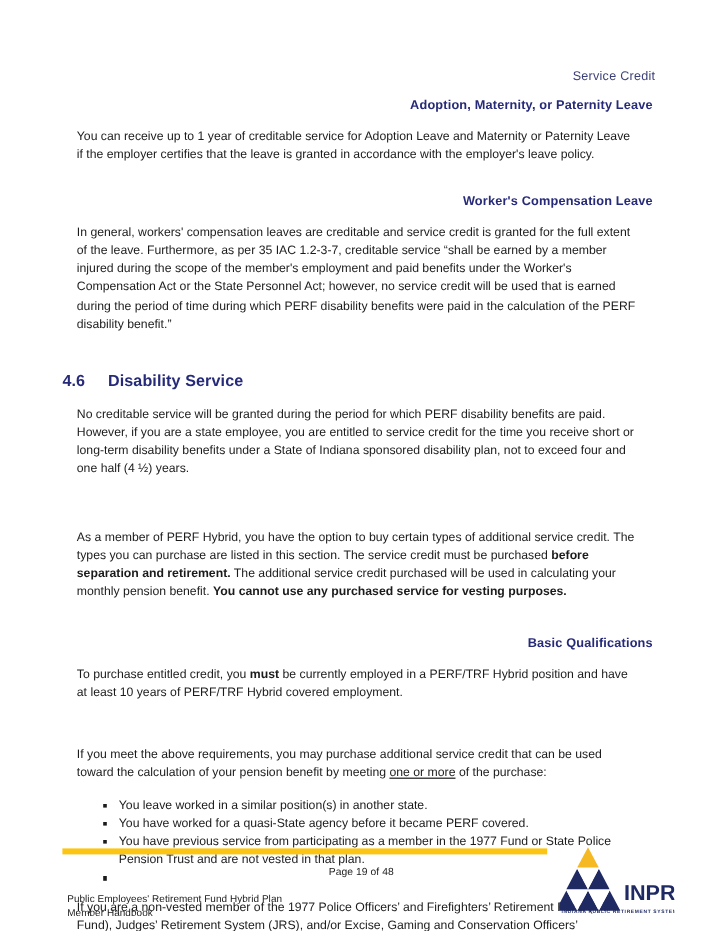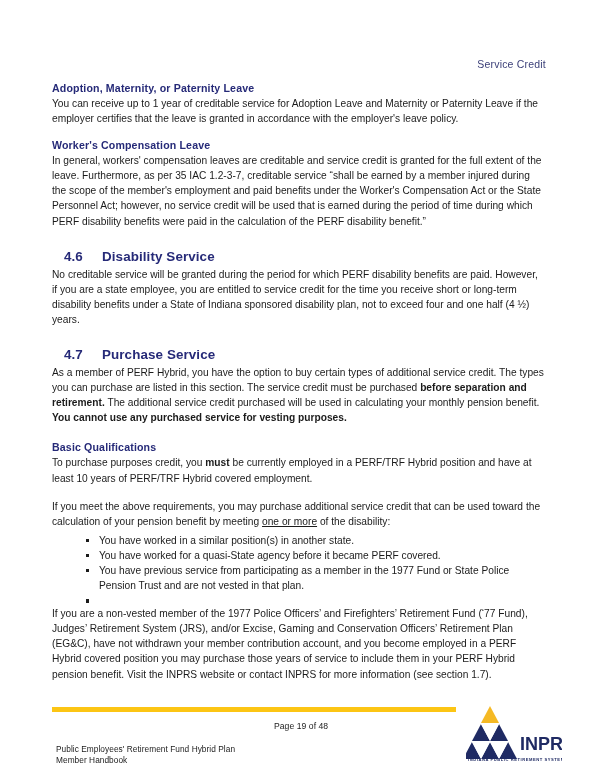--- a/index.html
+++ b/index.html
@@ -39,38 +39,38 @@
     width: 492px;
   }
 
   h3.sub-head {
     margin: 0 0 1px 0;
     font-size: 10.6px;
     font-weight: bold;
     color: #262a78;
     letter-spacing: .15px;
     line-height: 13px;
+    text-align: right;
   }
 
   h2.section-head {
     margin: 0 0 2px 0;
     font-size: 13.4px;
     font-weight: bold;
     color: #262a78;
     line-height: 17px;
     letter-spacing: .1px;
   }
   h2.section-head .num {
     display: inline-block;
     min-width: 38px;
-    margin-left: 12px;
   }
 
   p.body {
-    margin: 0;
+    margin: 12px;
     font-size: 10.2px;
     line-height: 15.1px;
     color: #1b1b1b;
     text-align: left;
     letter-spacing: .01px;
   }
   .gap-md { height: 13px; }
   .gap-lg { height: 16px; }
   .gap-xl { height: 19px; }
 
@@ -157,36 +157,33 @@
 
     <div class="gap-xl"></div>
 
     <h2 class="section-head">
       <span class="num">4.6</span><span>Disability Service</span>
     </h2>
     <p class="body">No creditable service will be granted during the period for which PERF disability benefits are paid. However, if you are a state employee, you are entitled to service credit for the time you receive short or long-term disability benefits under a State of Indiana sponsored disability plan, not to exceed four and one half (4 ½) years.</p>
 
     <div class="gap-xl"></div>
 
-    <h2 class="section-head">
-      <span class="num">4.7</span><span>Purchase Service</span>
-    </h2>
     <p class="body" id="purchase-paragraph"><span>As a member of PERF Hybrid, you have the option to buy certain types of additional service credit. The types you can purchase are listed in this section. The service credit must be purchased </span><b>before separation and retirement.</b><span> The additional service credit purchased will be used in calculating your monthly pension benefit. </span><b>You cannot use any purchased service for vesting purposes.</b></p>
 
     <div class="gap-lg"></div>
 
     <h3 class="sub-head">Basic Qualifications</h3>
-    <p class="body" id="basic-qual-intro"><span>To purchase purposes credit, you </span><b>must</b><span> be currently employed in a PERF/TRF Hybrid position and have at least 10 years of PERF/TRF Hybrid covered employment.</span></p>
+    <p class="body" id="basic-qual-intro"><span>To purchase entitled credit, you </span><b>must</b><span> be currently employed in a PERF/TRF Hybrid position and have at least 10 years of PERF/TRF Hybrid covered employment.</span></p>
 
     <div class="gap-md"></div>
 
-    <p class="body" id="basic-qual-leadin"><span>If you meet the above requirements, you may purchase additional service credit that can be used toward the calculation of your pension benefit by meeting </span><span class="u">one or more</span><span> of the disability:</span></p>
+    <p class="body" id="basic-qual-leadin"><span>If you meet the above requirements, you may purchase additional service credit that can be used toward the calculation of your pension benefit by meeting </span><span class="u">one or more</span><span> of the purchase:</span></p>
 
     <ul class="bullets" id="qualification-bullets">
-        <li><span class="sq"></span><span>You have worked in a similar position(s) in another state.</span></li>
+        <li><span class="sq"></span><span>You leave worked in a similar position(s) in another state.</span></li>
         <li><span class="sq"></span><span>You have worked for a quasi-State agency before it became PERF covered.</span></li>
         <li><span class="sq"></span><span>You have previous service from participating as a member in the 1977 Fund or State Police Pension Trust and are not vested in that plan.</span></li>
         <li><span class="sq"></span></li>
       </ul>
 
     <div class="gap-md"></div>
 
     <p class="body">If you are a non-vested member of the 1977 Police Officers’ and Firefighters’ Retirement Fund (‘77 Fund), Judges’ Retirement System (JRS), and/or Excise, Gaming and Conservation Officers’ Retirement Plan (EG&amp;C), have not withdrawn your member contribution account, and you become employed in a PERF Hybrid covered position you may purchase those years of service to include them in your PERF Hybrid pension benefit. Visit the INPRS website or contact INPRS for more information (see section 1.7).</p>
   </div>
 

